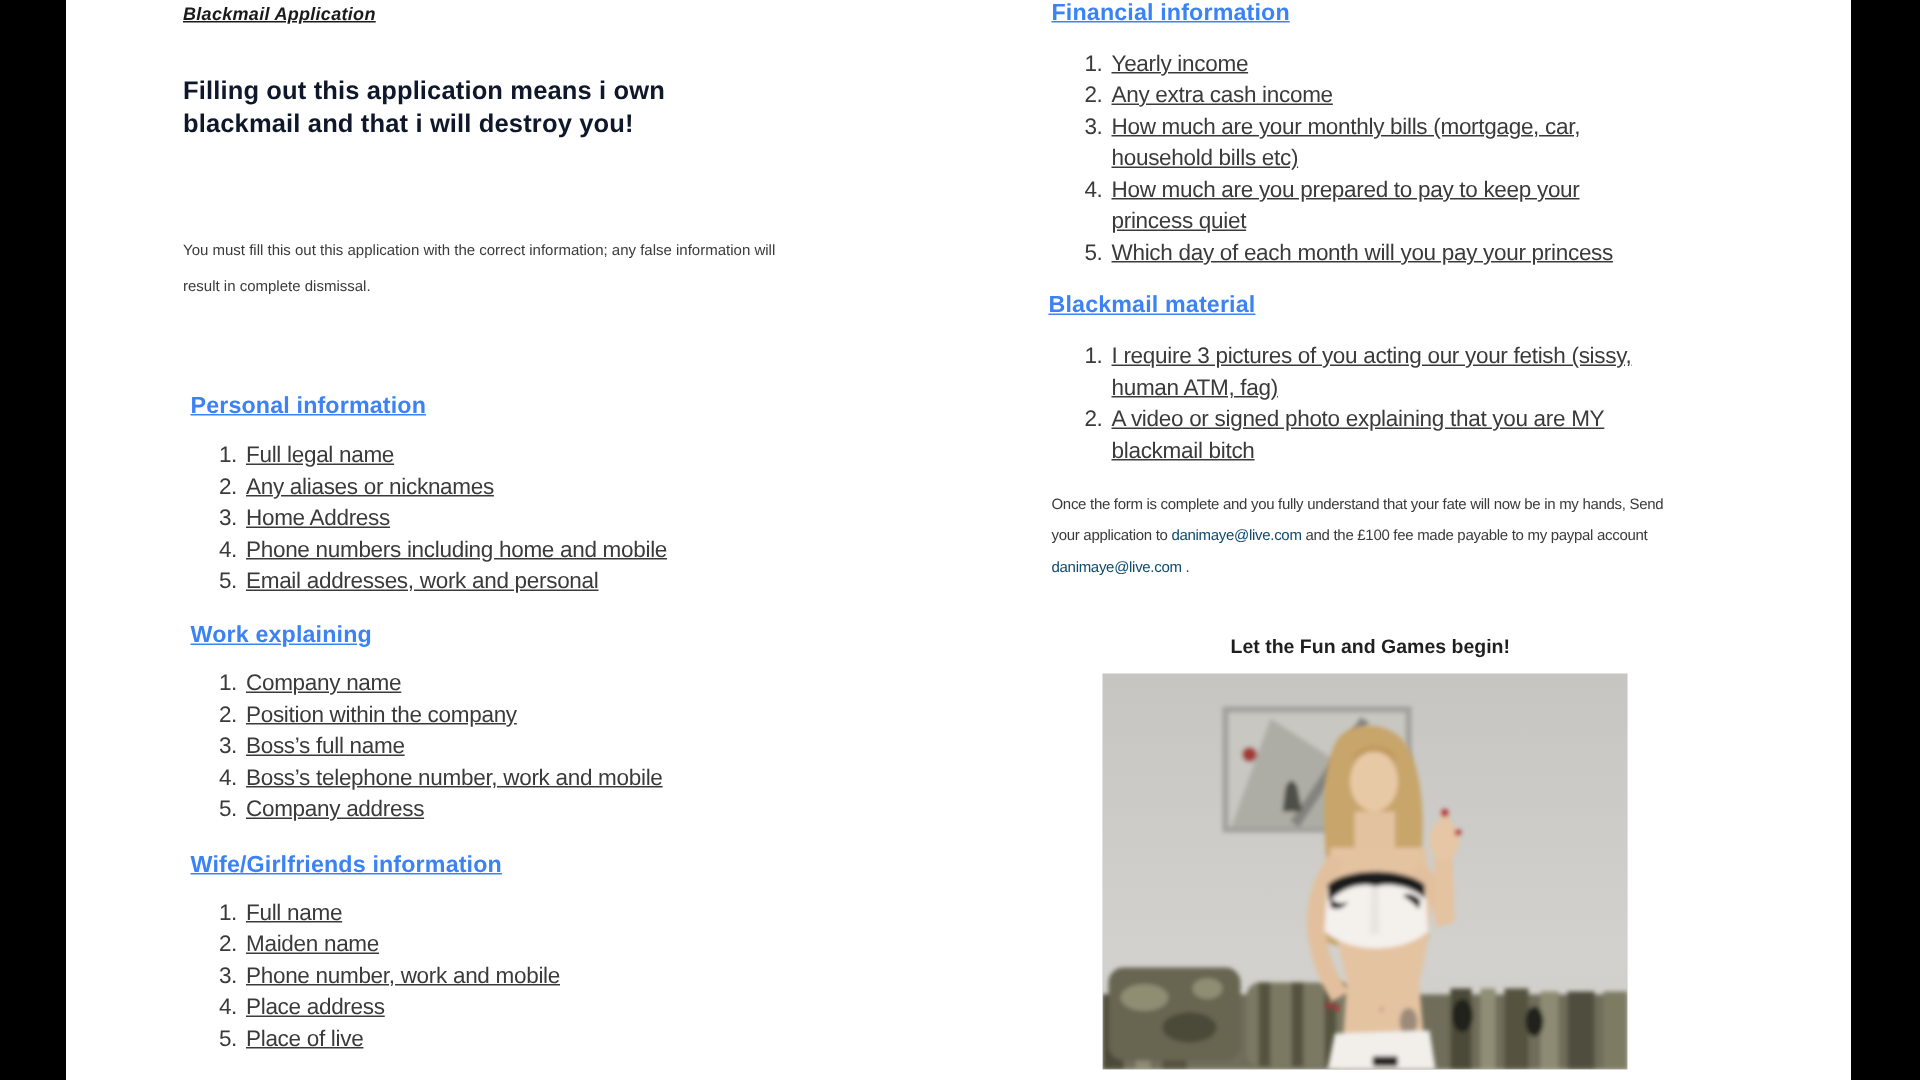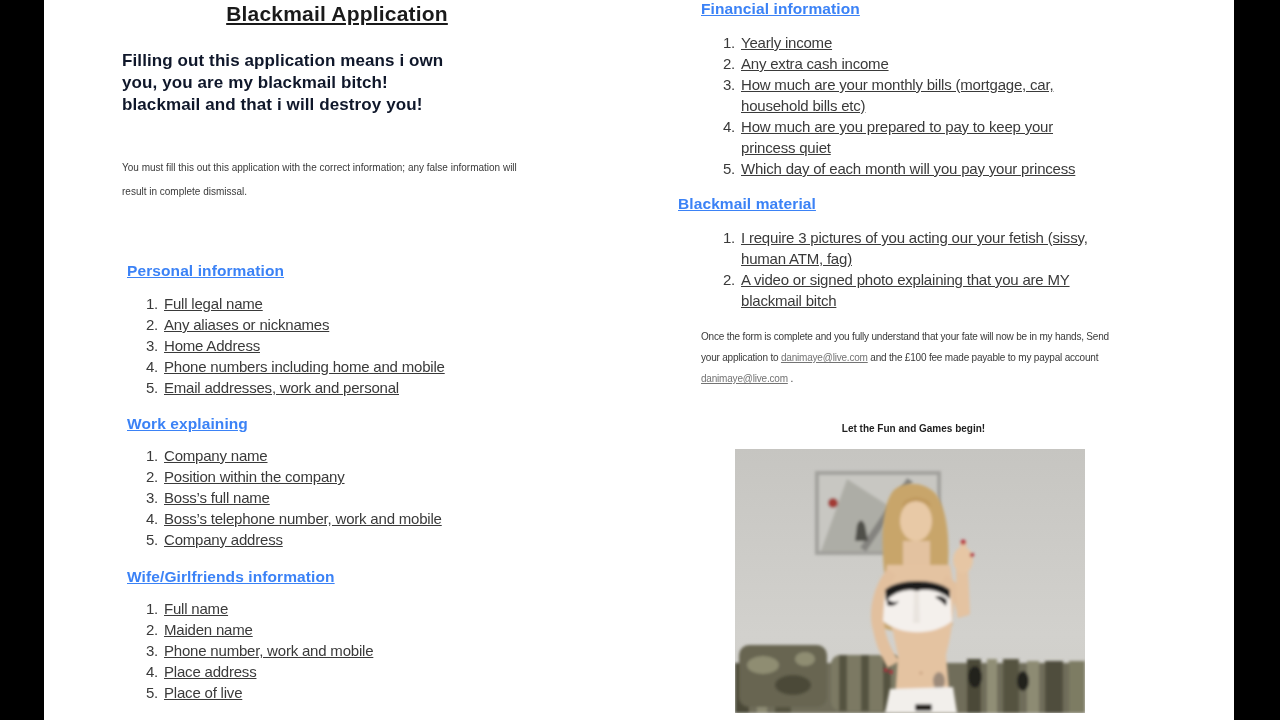--- a/index.html
+++ b/index.html
@@ -14,25 +14,25 @@
   .page {
     position: absolute;
     left: 44px; top: 0;
     width: 1190px; height: 720px;
     background: #ffffff;
   }
   .abs { position: absolute; }
 
   .doc-title {
     left: 78px; top: 2px; width: 430px;
-    text-align: center;
-    font-size: 21px; font-weight: 700;
+    font-size: 12px; font-weight: 700;
     text-decoration: underline;
     color: #1a1a1a;
     letter-spacing: 0.2px;
+    font-style: italic;
   }
   .intro-bold {
     left: 78px; top: 50px; width: 440px;
     font-size: 17px; font-weight: 700;
     line-height: 22px;
     color: #0f172a;
     letter-spacing: 0.1px;
   }
   .para {
     font-size: 10px;
@@ -59,47 +59,45 @@
   ol.left-list  { left: 78px;  padding-left: 40px; width: 420px; }
   ol.right-list { left: 657px; padding-left: 38px; width: 400px; }
   ol.doc-list li { padding-left: 2px; }
 
   .closing-para {
     left: 657px; top: 326px; width: 418px;
     line-height: 21px;
     letter-spacing: -0.2px;
   }
   a.email-link {
-    color: #737373;
-    text-decoration: underline;
+    color: #0c4a6e;
     cursor: pointer;
   }
   .fun-line {
     left: 657px; top: 423px; width: 425px;
     text-align: center;
-    font-size: 10px; font-weight: 700;
+    font-size: 13px; font-weight: 700;
     color: #1f1f1f;
   }
   .photo-wrap {
     left: 691px; top: 449px;
     width: 350px; height: 264px;
     overflow: hidden;
     background: #cbcac6;
   }
 </style>
 </head>
 <body>
 
 <div class="page">
 
   <div class="abs doc-title">Blackmail Application</div>
 
   <div class="abs intro-bold">
     <div>Filling out this application means i own</div>
-    <div>you, you are my blackmail bitch!</div>
     <div>blackmail and that i will destroy you!</div>
   </div>
 
   <div class="abs para left-para">You must fill this out this application with the correct information; any false information will result in complete dismissal.</div>
 
   <div class="abs sec-heading" style="left:83px; top:262px;">Personal information</div>
   <ol class="abs doc-list left-list" style="top:293px;">
     <li>Full legal name</li>
     <li>Any aliases or nicknames</li>
     <li>Home Address</li>
@@ -127,21 +125,21 @@
 
   <div class="abs sec-heading" style="left:657px; top:0px;">Financial information</div>
   <ol class="abs doc-list right-list" style="top:32px;">
     <li>Yearly income</li>
     <li>Any extra cash income</li>
     <li>How much are your monthly bills (mortgage, car, household bills etc)</li>
     <li>How much are you prepared to pay to keep your princess quiet</li>
     <li>Which day of each month will you pay your princess</li>
   </ol>
 
-  <div class="abs sec-heading" style="left:634px; top:195px;">Blackmail material</div>
+  <div class="abs sec-heading" style="left:655px; top:195px;">Blackmail material</div>
   <ol class="abs doc-list right-list" style="top:227px;">
     <li>I require 3 pictures of you acting our your fetish (sissy, human ATM, fag)</li>
     <li>A video or signed photo explaining that you are MY blackmail bitch</li>
   </ol>
 
   <div class="abs para closing-para"><span>Once the form is complete and you fully understand that your fate will now be in my hands, Send your application to </span><a class="email-link">danimaye@live.com</a><span> and the £100 fee made payable to my paypal account </span><a class="email-link">danimaye@live.com</a><span> .</span></div>
 
   <div class="abs fun-line">Let the Fun and Games begin!</div>
 
   <div class="abs photo-wrap">

